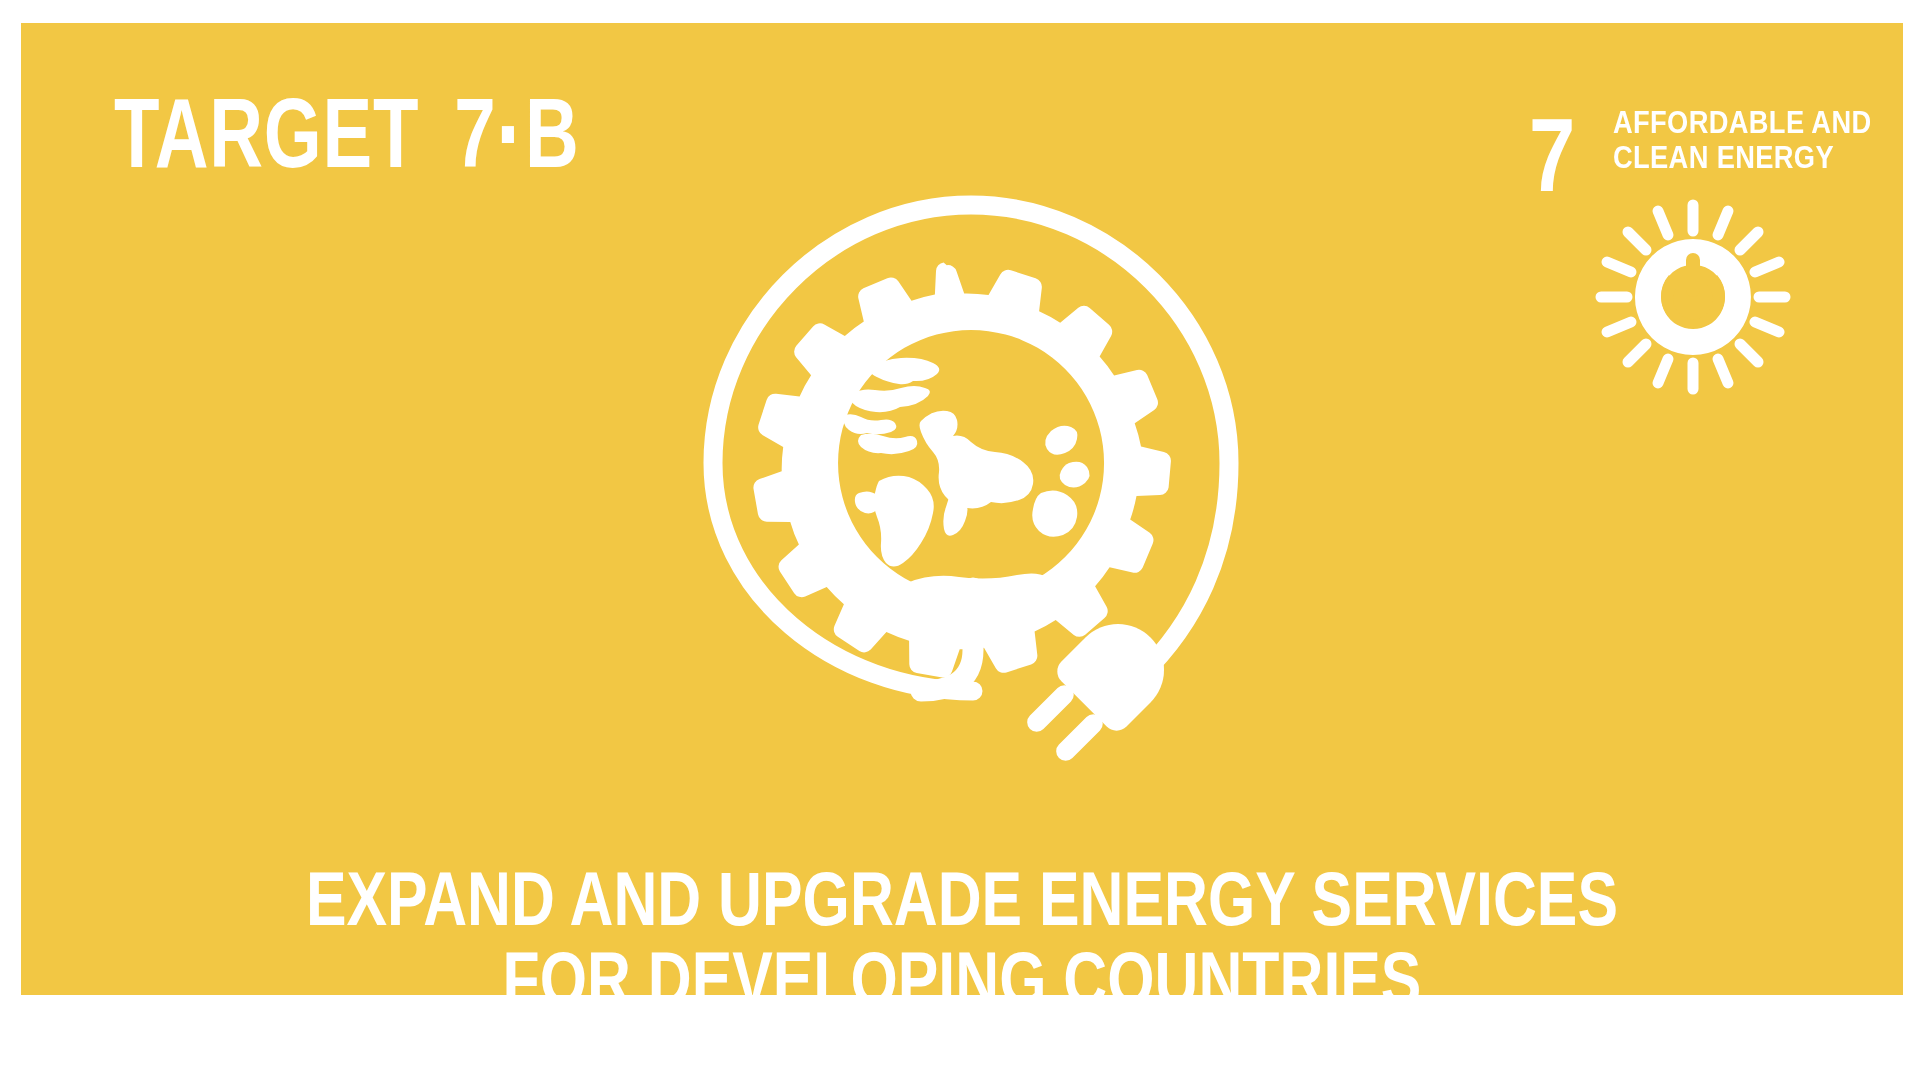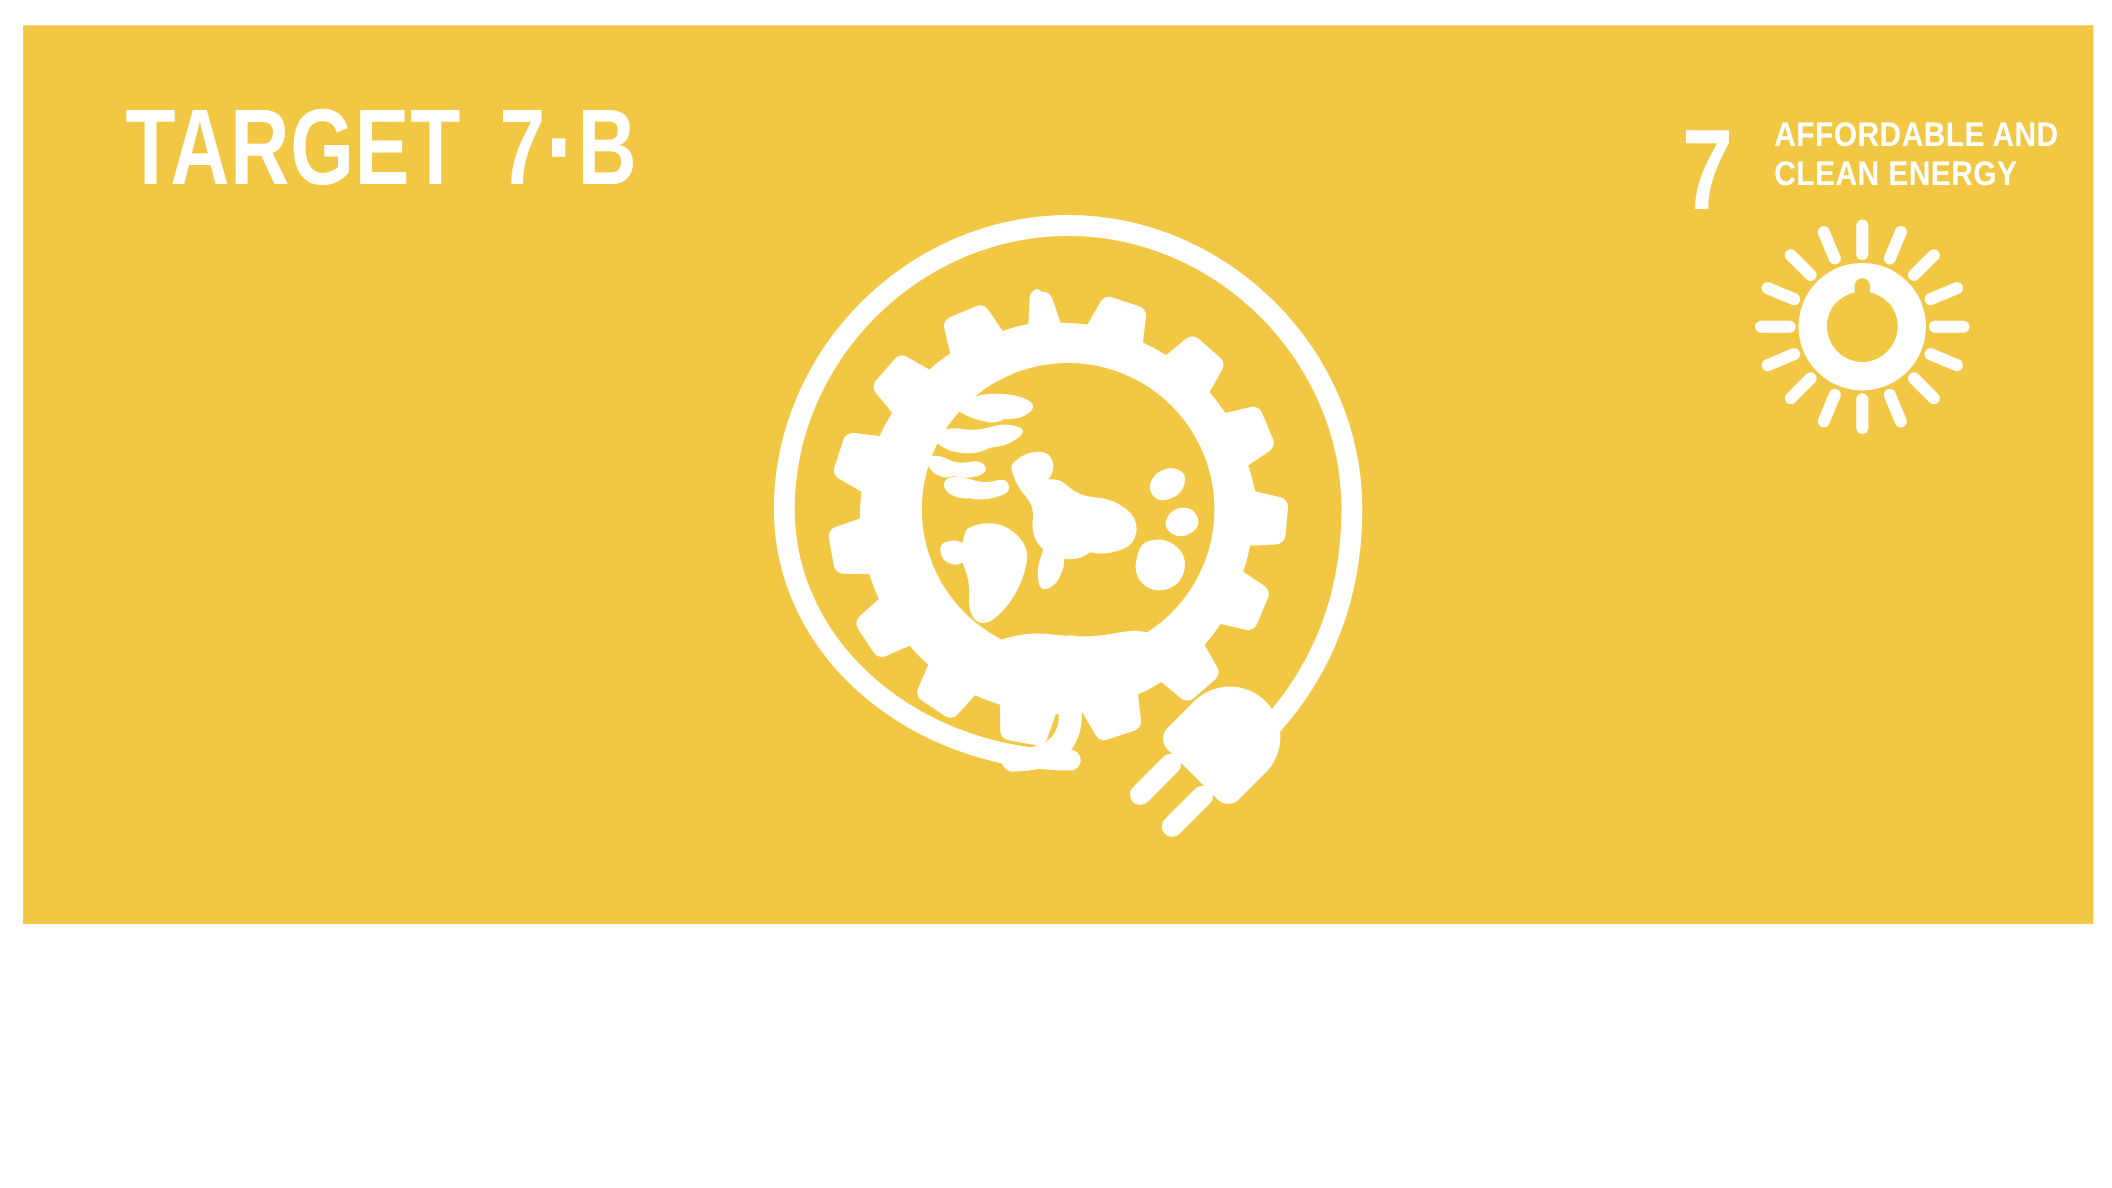--- a/index.html
+++ b/index.html
@@ -1,21 +1,21 @@
 <!DOCTYPE html>
 <html><head>
 <meta charset="utf-8">
 <style>
   html,body{margin:0;padding:0;}
   body{
     width:1920px;height:1080px;overflow:hidden;background:#ffffff;
     font-family:"Liberation Sans","DejaVu Sans",sans-serif;
   }
   #poster{
-    position:absolute;left:21px;top:23px;width:1882px;height:817px;
+    position:absolute;left:21px;top:23px;width:1882px;height:972px;
     background:#f2c744;overflow:hidden;
   }
   
   #target-title{
     position:absolute;left:93px;top:61px;
     color:#ffffff;
     font-size:98px;line-height:98px;
     font-weight:700;
     letter-spacing:1px;
     transform:scaleX(.76);transform-origin:left top;
@@ -148,14 +148,18 @@
       <path d="M286 420 q24 -10 52 -6 q30 4 58 -2 q20 -4 30 2 q10 6 2 13 q-18 14 -48 16 q-34 3 -62 -4 q-24 -6 -34 -12 q-8 -5 2 -7 Z"></path>
     </g>
 
     <g transform="translate(497,507) rotate(45)">
       <path d="M0 -46 a46 46 0 0 1 46 46 l0 34 a14 14 0 0 1 -14 14 l-64 0 a14 14 0 0 1 -14 -14 l0 -34 a46 46 0 0 1 46 -46 Z" fill="#ffffff"></path>
       <rect x="-30" y="46" width="19" height="58" rx="9.5" fill="#ffffff"></rect>
       <rect x="11" y="46" width="19" height="58" rx="9.5" fill="#ffffff"></rect>
     </g>
   </svg>
 
+  <div id="caption">
+    <div>EXPAND AND UPGRADE ENERGY SERVICES</div>
+    <div>FOR DEVELOPING COUNTRIES</div>
+  </div>
 
 </div>
 
 </body></html>

